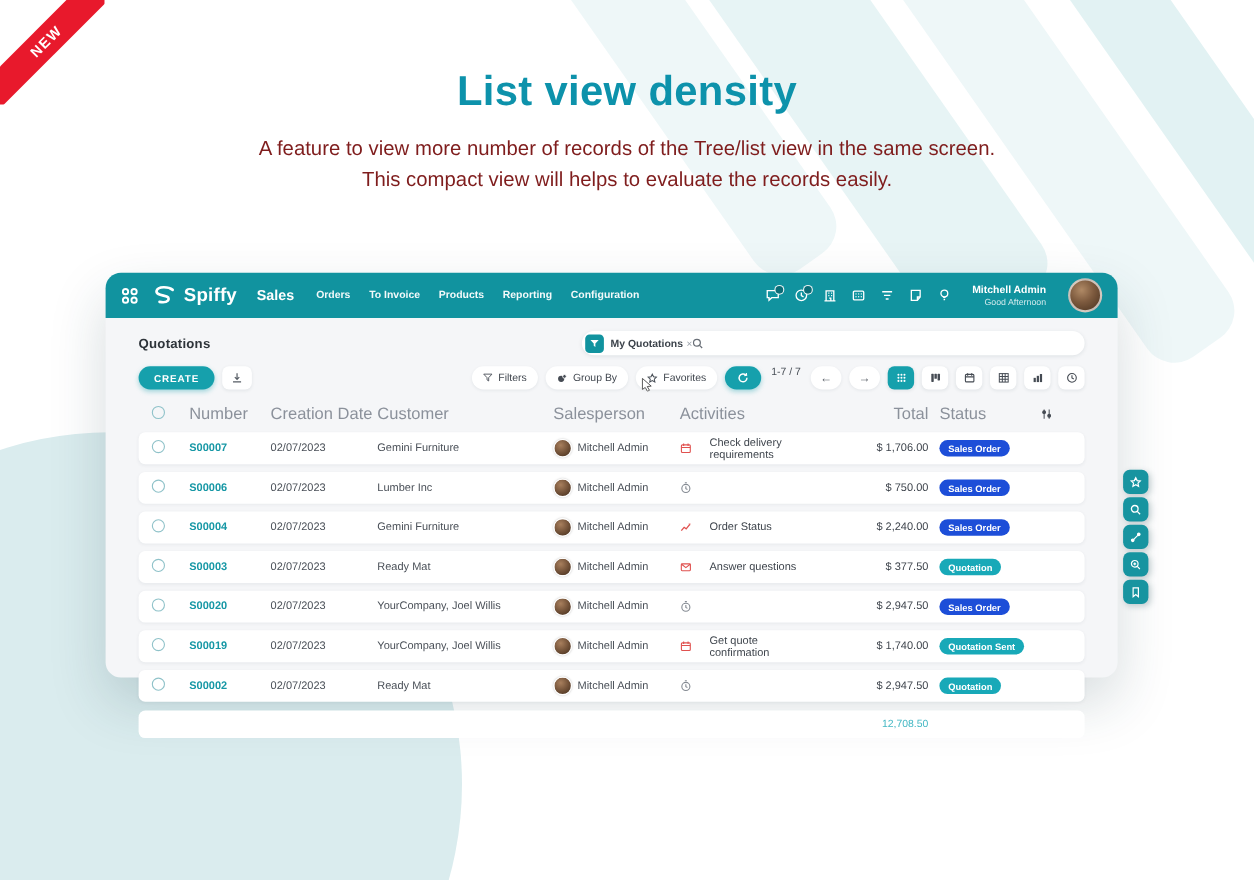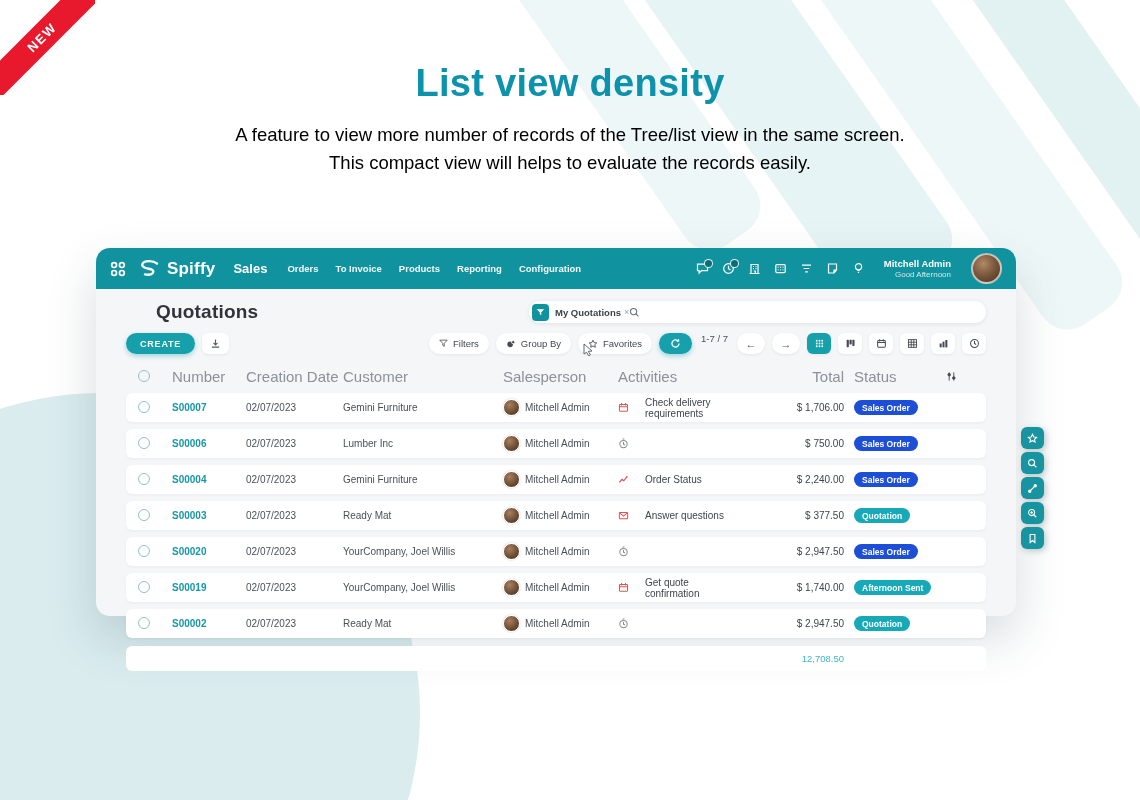--- a/index.html
+++ b/index.html
@@ -15,21 +15,21 @@
         background:#daecee;}
   .blob-cut{position:absolute;left:345px;top:705px;width:640px;height:640px;border-radius:50%;background:#fff;}
   
   .ribbon{position:absolute;top:0;left:0;width:95px;height:95px;overflow:hidden;z-index:6;}
   .ribbon-band{position:absolute;left:-38px;top:24px;width:160px;height:27px;background:#e8192c;
     transform:rotate(-45deg);display:flex;align-items:center;justify-content:center;
     color:#fff;font-weight:bold;font-size:13px;letter-spacing:1.5px;}
   
   .hero{position:absolute;left:0;top:62px;width:100%;text-align:center;z-index:2;}
   .hero h1{margin:0;font-size:38px;font-weight:bold;color:#0d92ab;letter-spacing:.3px;}
-  .hero .sub{margin:16px auto 0;font-size:18.5px;line-height:28px;color:#000000;}
+  .hero .sub{margin:16px auto 0;font-size:18.5px;line-height:28px;color:#7f1d1d;}
   
   .window{position:absolute;left:96px;top:248px;width:920px;height:368px;border-radius:14px;
     background:#f5f6f8;box-shadow:0 22px 50px rgba(25,60,70,.18);z-index:3;}
   .navbar{height:41px;background:#11939f;border-radius:14px 14px 0 0;display:flex;
     align-items:center;padding:0 14px;color:#fff;}
   .logo{display:flex;align-items:center;gap:5px;margin-left:10px;}
   .brand{font-size:17px;font-weight:bold;letter-spacing:.2px;}
   .module{font-size:13px;font-weight:bold;margin-left:18px;}
   .nav-menus{display:flex;gap:17px;margin-left:20px;}
   .nav-menu{font-size:9.5px;font-weight:bold;color:rgba(255,255,255,.95);cursor:pointer;}
@@ -39,21 +39,21 @@
     border-radius:50%;background:#0b6d77;border:1px solid rgba(255,255,255,.9);}
   .user{margin-left:6px;text-align:right;line-height:11px;}
   .user .uname{font-size:9.5px;font-weight:bold;}
   .user .ugreet{font-size:8px;color:rgba(255,255,255,.8);}
   .uavatar{width:27px;height:27px;border-radius:50%;margin-left:7px;
     background:radial-gradient(circle at 38% 32%,#b08a66 0%,#7d5a3e 45%,#46301f 100%);
     border:2px solid rgba(255,255,255,.65);}
   .content{padding:0 30px;}
   
   .crow1{display:flex;align-items:center;margin-top:11px;height:24px;}
-  .page-title{font-size:19px;font-weight:bold;color:#2e343a;letter-spacing:.2px;margin-left:30px;}
+  .page-title{font-size:12px;font-weight:bold;color:#2e343a;letter-spacing:.2px;}
   .searchbar{margin-left:auto;width:446px;height:22px;background:#fff;border-radius:11px;
     box-shadow:0 1px 4px rgba(20,45,60,.10);display:flex;align-items:center;padding:0 8px 0 3px;}
   .facet-chip{width:17px;height:17px;border-radius:4px;background:#11939f;display:flex;
     align-items:center;justify-content:center;}
   .facet-label{font-size:9.5px;color:#3c434b;margin:0 3px 0 6px;font-weight:bold;}
   .facet-x{font-size:9px;color:#9aa1a9;cursor:pointer;}
   .search-input{flex:1;border:none;outline:none;background:transparent;margin-left:12px;
     font-size:9.5px;color:#50565e;font-family:"Liberation Sans",sans-serif;}
   .search-input::placeholder{color:#b7bdc5;}
   
@@ -464,21 +464,21 @@
       <span style="display: inline-flex;">
         <svg width="11" height="11" viewBox="0 0 12 12" fill="none" stroke="#e0514f" stroke-width="1.1">
           <rect x="1.6" y="2.6" width="8.8" height="7.6" rx="1"></rect>
                   <path d="M1.6 5.2h8.8M3.8 1.2v2.6M8.2 1.2v2.6"></path>
         </svg>
       </span>
 
       <span>Get quote confirmation</span>
     </span>
     <span class="cell-total">$ 1,740.00</span>
-    <span><span class="badge cyan">Afternoon Sent</span></span>
+    <span><span class="badge cyan">Quotation Sent</span></span>
     <span></span>
   </div>
 
   <div class="grid trow">
     <span><span class="ring"></span></span>
     <span class="cell-number">S00002</span>
     <span>02/07/2023</span>
     <span>Ready Mat</span>
     <span class="cell-sales">
       <span class="mini-avatar"></span>

